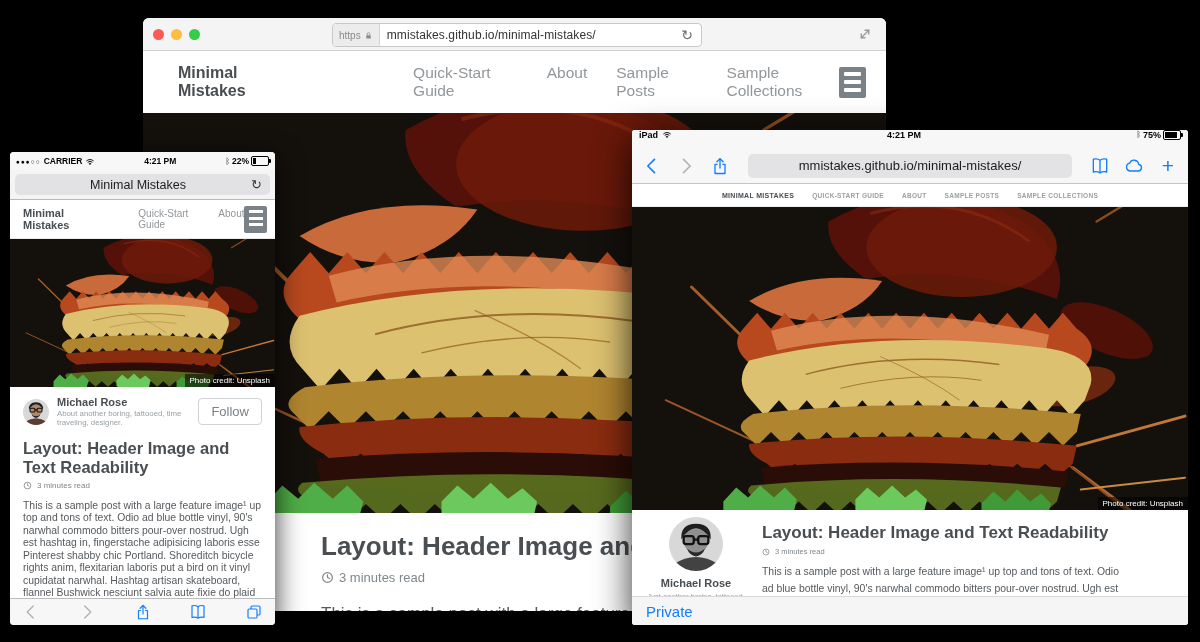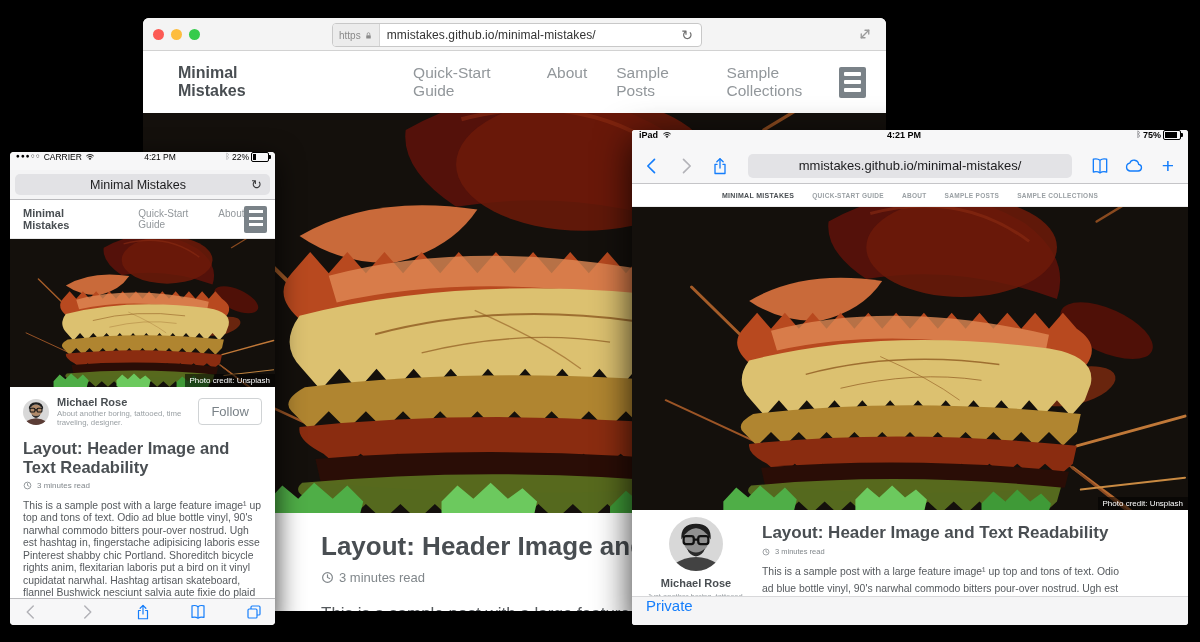--- a/index.html
+++ b/index.html
@@ -34,21 +34,21 @@
   .post-title{color:#494e52;font-weight:bold;}
   .d-article .post-title{font-size:26px;white-space:nowrap;}
   .meta{color:#81878b;display:flex;align-items:center;gap:5px;}
   .d-article .meta{font-size:13px;margin-top:8px;}
   .clock{width:13px;height:13px;}
   .body-text{color:#55595d;}
   .d-article .body-text{font-size:17px;line-height:1.55;margin-top:16px;width:556px;}
   
   .win-iphone{left:10px;top:152px;width:265px;height:473px;border-radius:4px;z-index:3;
               box-shadow:0 8px 28px rgba(0,0,0,.8);}
-  .i-status{height:18px;background:#f7f7f8;display:flex;font-size:8.5px;font-weight:normal;color:#000;
+  .i-status{height:18px;background:#f7f7f8;display:flex;align-items:center;font-size:8.5px;font-weight:bold;color:#000;
             padding:0 6px;}
   .sig-dots{font-size:6.5px;letter-spacing:1px;margin-right:3px;}
   .i-status .mid{flex:1;text-align:center;}
   .wifi{width:10px;height:9px;}
   .batt{display:inline-block;width:16px;height:8px;border:1px solid #000;border-radius:2px;position:relative;margin-left:2px;vertical-align:-1px;}
   .batt::after{content:"";position:absolute;right:-3px;top:2px;width:2px;height:4px;background:#000;border-radius:0 1px 1px 0;}
   .batt i{position:absolute;left:1px;top:1px;bottom:1px;background:#000;}
   .bt{font-size:8px;color:#8e8e93;margin-right:2px;font-family:"DejaVu Sans",sans-serif;}
   .i-chrome{height:29px;background:#f4f4f5;border-bottom:1px solid #b9b9bc;display:flex;align-items:center;padding:0 5px;}
   .i-field{flex:1;height:21px;background:#e2e2e5;border-radius:5px;display:flex;align-items:center;font-size:12.5px;color:#1c1c1e;}
@@ -97,21 +97,21 @@
   .p-side{width:128px;flex:none;text-align:center;padding-top:7px;}
   .av-l{width:54px;height:54px;margin:0 auto;filter:grayscale(1);}
   .p-side .author-name{font-size:11px;margin-top:6px;}
   .p-side .author-bio{font-size:7.5px;margin-top:3px;}
   .p-main{flex:1;padding:13px 66px 0 2px;}
   .p-main .post-title{font-size:17px;}
   .p-main .meta{font-size:7.5px;margin-top:4px;}
   .p-main .clock{width:8px;height:8px;}
   .p-main .body-text{font-size:10.4px;line-height:1.62;margin-top:8px;}
   .p-private{position:absolute;left:0;bottom:0;width:100%;height:28px;background:#f5f5f6;border-top:1px solid #d8d8da;
-             display:flex;align-items:flex-start;}
+             display:flex;align-items:center;}
   .private-label{color:#157efb;font-size:15px;margin-left:14px;cursor:pointer;}
   .defs{position:absolute;width:0;height:0;}
 </style>
 </head>
 <body>
 
 <svg class="defs" aria-hidden="true">
   <defs>
     <symbol id="sym-leaves">
       <rect width="560" height="420" fill="#14100c"></rect>

